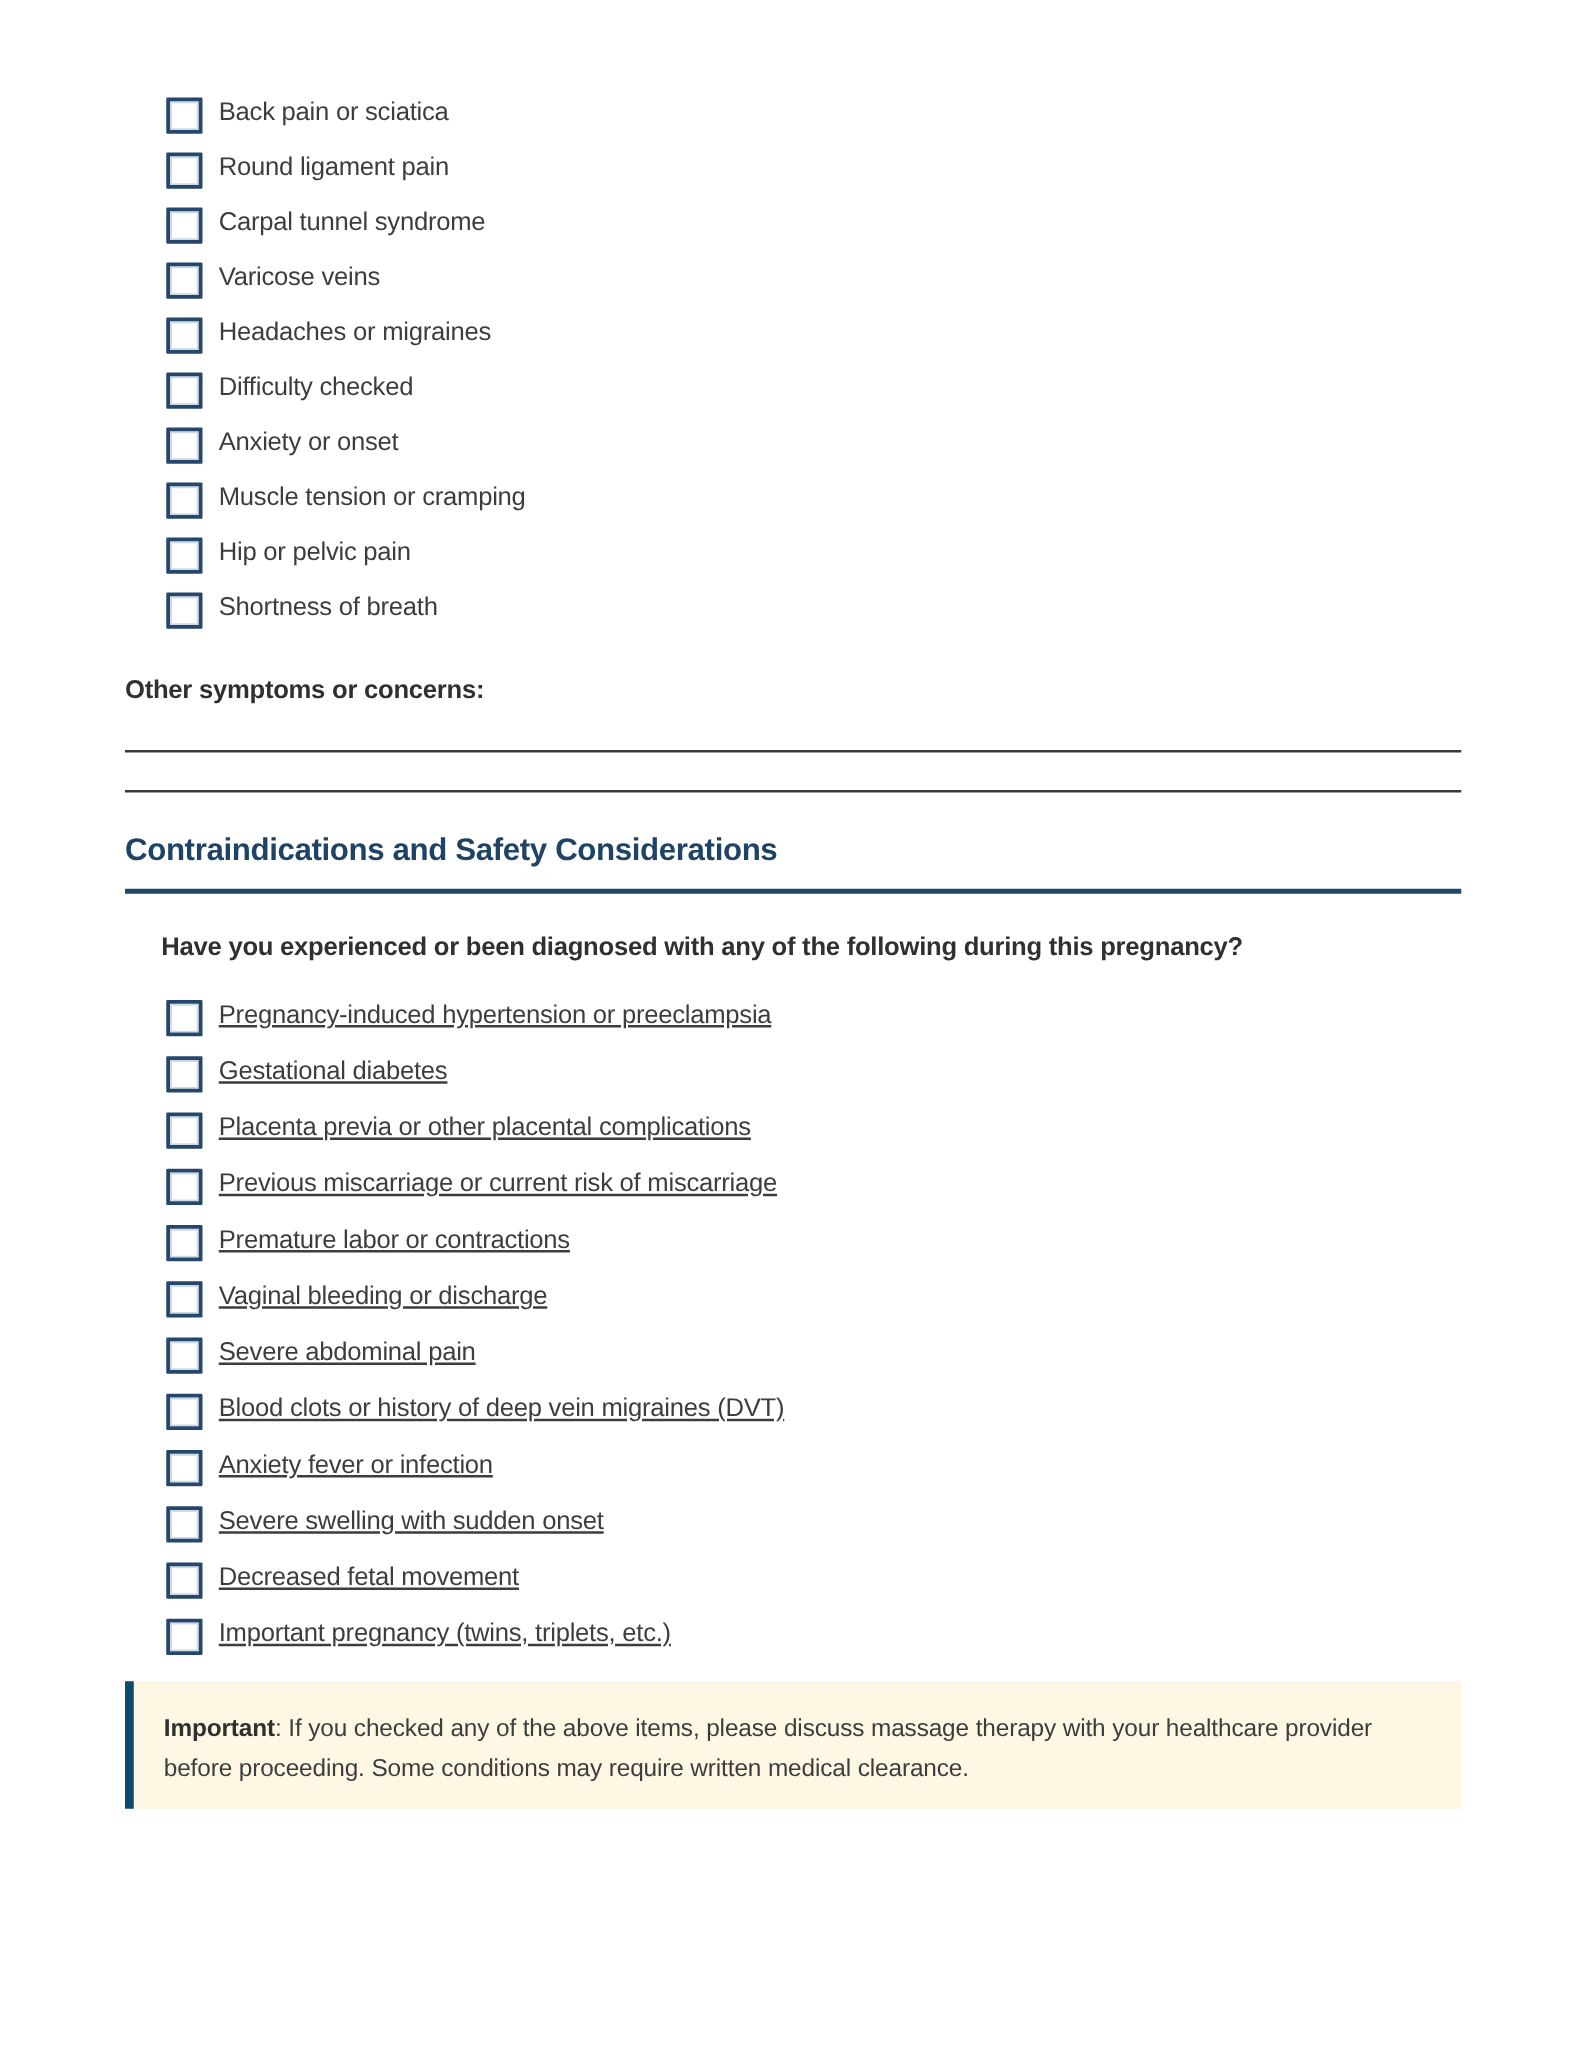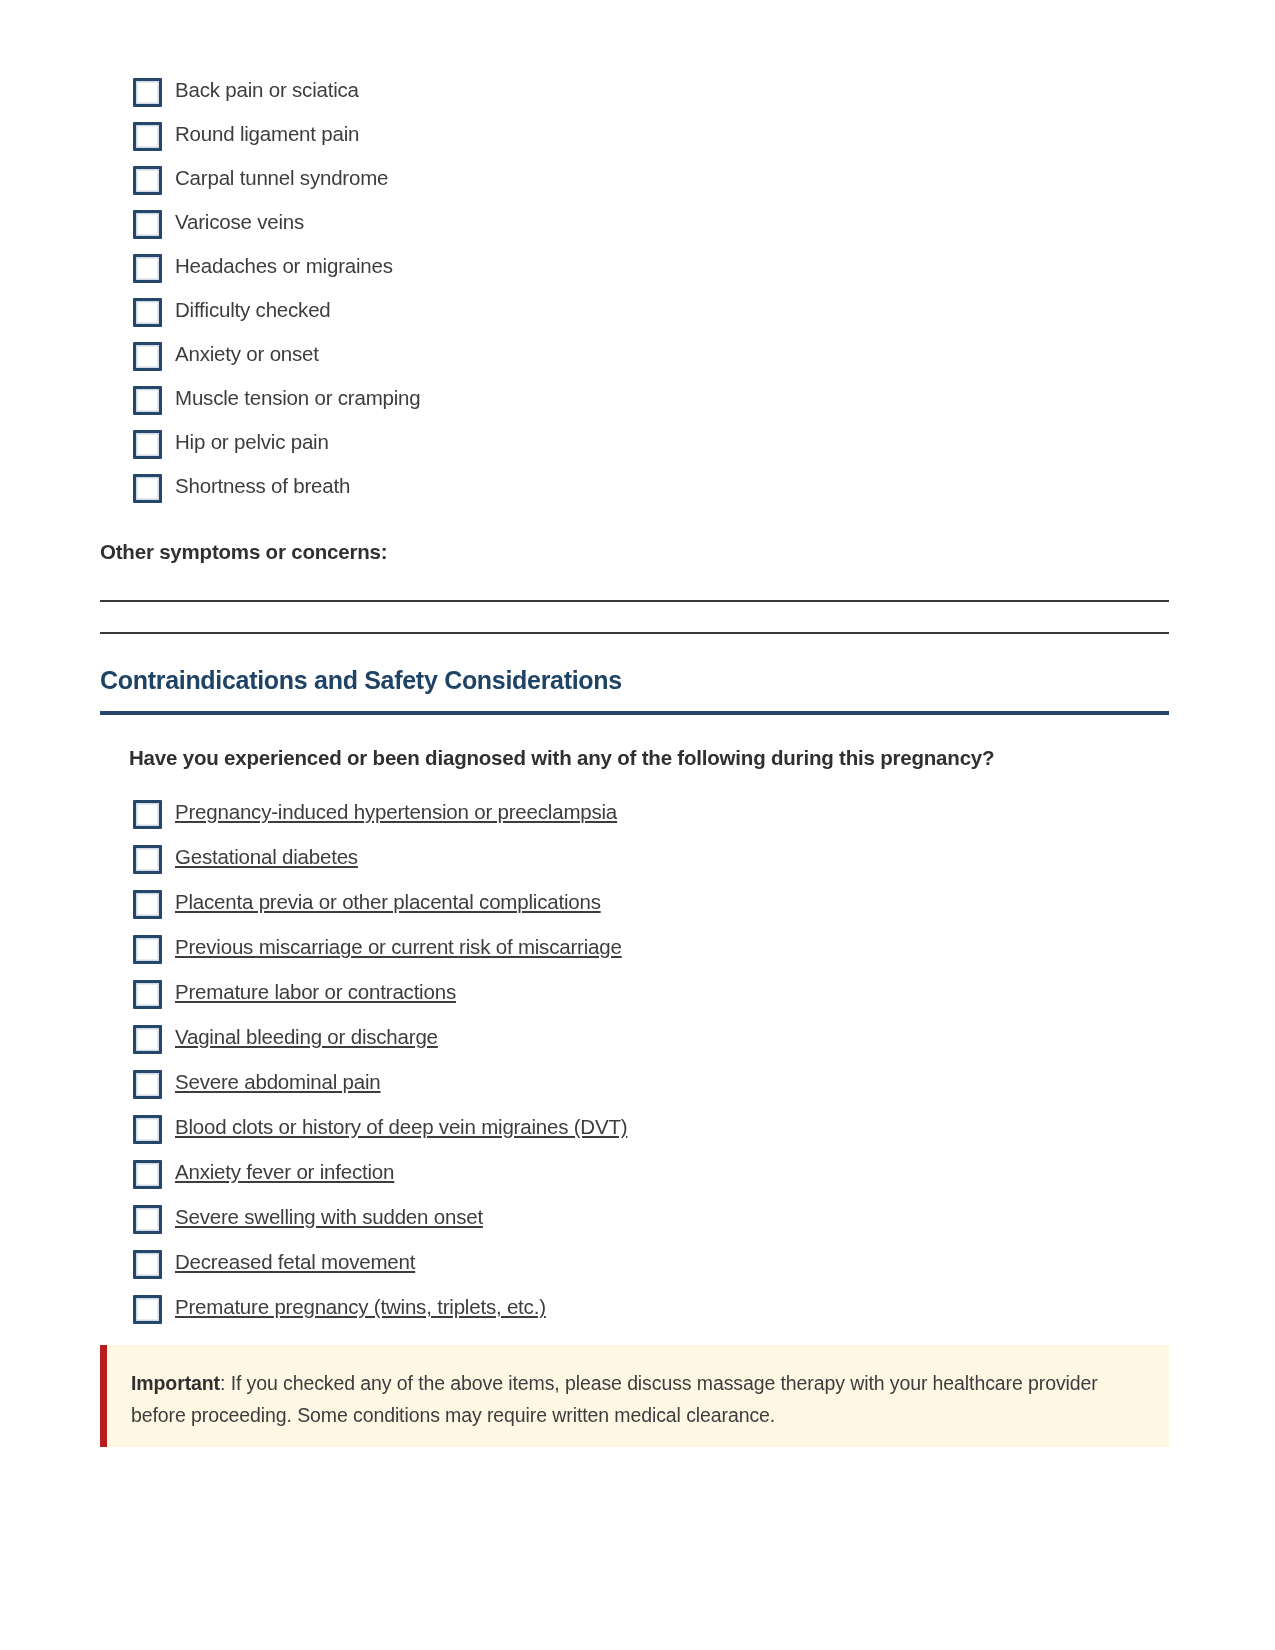--- a/index.html
+++ b/index.html
@@ -77,21 +77,21 @@
     font-weight: bold;
     letter-spacing: -0.2px;
     color: #303030;
     margin-left: 29px;
   }
   .checklist-2 { margin-top: 30px; text-decoration: underline; }
   .important-note {
     box-sizing: border-box;
     margin-top: 21px;
     background: #fdf7e4;
-    border-left: 7px solid #b91c1c;
+    border-left: 7px solid #0c4a6e;
     padding: 22px 28px 16px 24px;
     font-size: 19.5px;
     line-height: 32px;
     letter-spacing: -0.1px;
     color: #3d3d3d;
   }
   .important-note b { color: #303030; }
 </style>
 </head>
 <body>
@@ -212,21 +212,21 @@
     <span class="check-label">Severe swelling with sudden onset</span>
   </div>
 
   <div class="check-row">
     <span class="checkbox"></span>
     <span class="check-label">Decreased fetal movement</span>
   </div>
 
   <div class="check-row">
     <span class="checkbox"></span>
-    <span class="check-label">Premature pregnancy (twins, triplets, etc.)</span>
+    <span class="check-label">Important pregnancy (twins, triplets, etc.)</span>
   </div>
 </div>
 
   <div class="important-note">
     <b>Important</b><span>: If you checked any of the above items, please discuss massage therapy with your healthcare provider before proceeding. Some conditions may require written medical clearance.</span>
   </div>
 
 </div>
 
 </body></html>

